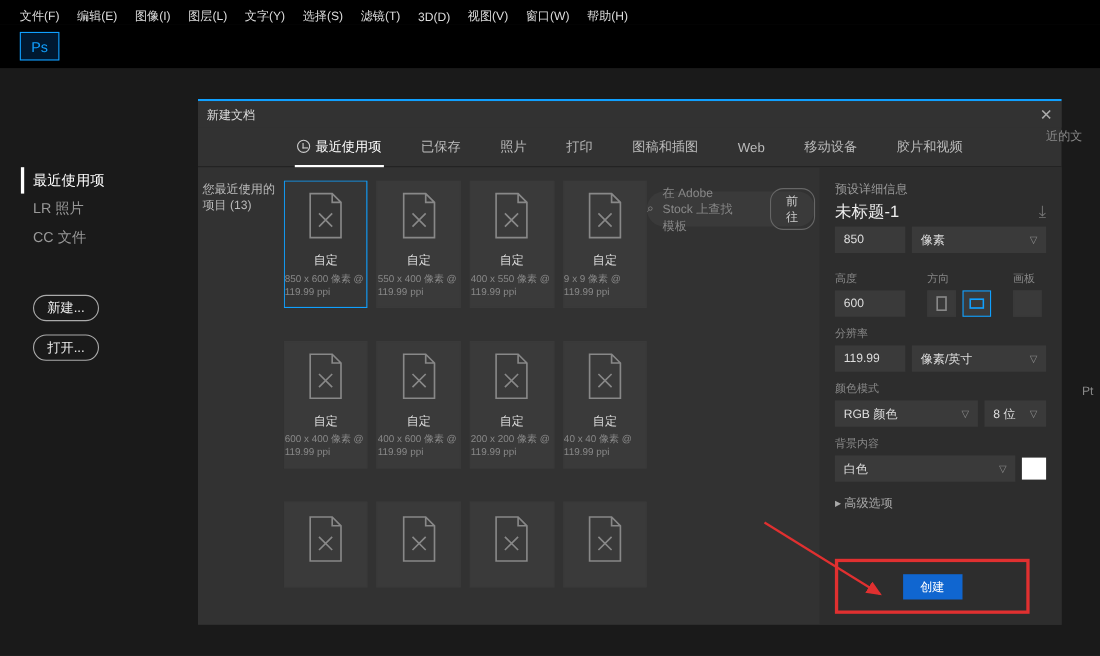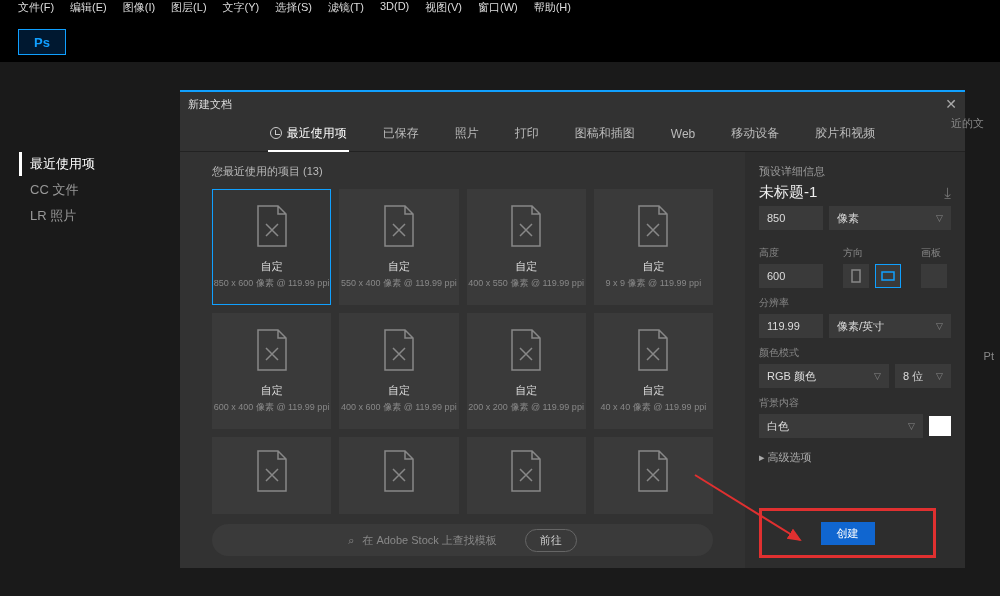--- a/index.html
+++ b/index.html
@@ -1,35 +1,35 @@
 <!DOCTYPE html>
 <html><head>
 <meta charset="utf-8">
 <style>
 *{margin:0;padding:0;box-sizing:border-box;font-family:"Microsoft YaHei",sans-serif}
 body{width:1000px;height:596px;background:#1a1a1a;overflow:hidden;position:relative;color:#ccc;font-size:12px}
-.menubar{height:22px;background:#000;display:flex;align-items:flex-start;padding-left:18px;gap:16px;color:#ddd;font-size:11px}
+.menubar{height:22px;background:#000;display:flex;align-items:flex-end;padding-left:18px;gap:16px;color:#ddd;font-size:11px}
 .menubar span{cursor:default}
 .logo-bar{height:40px;background:#000;display:flex;align-items:center;padding-left:18px}
-.ps-logo{width:48px;height:26px;background:#001830;border:1px solid #10a0ff;display:flex;align-items:center;justify-content:center;color:#10a0ff;font-weight:bold;font-size:13px}
+.ps-logo{width:36px;height:26px;background:#001830;border:1px solid #10a0ff;display:flex;align-items:center;justify-content:center;color:#10a0ff;font-weight:normal;font-size:13px}
 .workspace{position:absolute;top:62px;left:0;right:0;bottom:0;background:#1a1a1a}
 .home-sidebar{position:absolute;left:30px;top:90px;width:120px}
 .home-nav{color:#999;font-size:13px;line-height:24px}
 .home-nav .active{color:#fff;border-left:3px solid #fff;padding-left:8px;margin-left:-11px}
 .home-nav div{margin-bottom:2px}
 .home-buttons{margin-top:40px}
 .home-btn{display:block;width:60px;height:24px;border:1px solid #aaa;border-radius:12px;background:transparent;color:#eee;font-size:12px;margin-bottom:12px;cursor:pointer}
 .dialog{position:absolute;left:180px;top:90px;width:785px;height:478px;background:#323232;border-top:2px solid #10a0ff}
 .dialog-title{height:24px;background:#323232;display:flex;align-items:center;justify-content:space-between;padding:0 8px;font-size:11px;color:#ddd}
 .close-x{color:#aaa;font-size:14px;cursor:pointer}
 .dialog-tabs{height:36px;display:flex;align-items:center;justify-content:center;gap:32px;color:#bbb;font-size:12px;border-bottom:1px solid #222}
 .dialog-tabs .tab{cursor:pointer;padding:8px 2px;display:flex;align-items:center;gap:5px}
 .dialog-tabs .tab.active{color:#fff;border-bottom:2px solid #fff;margin-bottom:-1px}
 .dialog-body{display:flex;height:calc(100% - 60px)}
-.presets-area{flex:1;padding:12px 32px;display:flex;flex-direction:column;overflow:hidden}
+.presets-area{flex:1;padding:12px 4px;display:flex;flex-direction:row;overflow:hidden}
 .presets-label{font-size:11px;color:#bbb;margin-bottom:10px}
 .presets-grid{display:grid;grid-template-columns:repeat(4,1fr);gap:8px;overflow:hidden}
 .preset{height:116px;background:#3a3a3a;border:1px solid #3a3a3a;display:flex;flex-direction:column;align-items:center;justify-content:center;color:#ddd}
 .preset.short{height:78px}
 .preset.selected{border:1px solid #10a0ff;background:#353535}
 .preset-icon{margin-bottom:8px}
 .preset-name{font-size:11px;margin-bottom:3px}
 .preset-dim{font-size:9px;color:#888}
 .search-bar{margin-top:10px;height:32px;background:#3a3a3a;border-radius:16px;display:flex;align-items:center;justify-content:center;gap:8px;font-size:11px;color:#888}
 .go-btn{border:1px solid #666;border-radius:12px;padding:3px 14px;color:#ccc;margin-left:20px;font-size:11px}
@@ -69,22 +69,26 @@
 </div>
 
 <div class="logo-bar">
   <div class="ps-logo">Ps</div>
 </div>
 
 <div class="workspace">
   <div class="home-sidebar">
     <div class="home-nav">
       <div class="active">最近使用项</div>
+      <div>LR 照片</div>
       <div>CC 文件</div>
-      <div>LR 照片</div>
+    </div>
+    <div class="home-buttons">
+      <button class="home-btn">新建...</button>
+      <button class="home-btn">打开...</button>
     </div>
   </div>
 </div>
 
 <div class="dialog">
   <div class="dialog-title">
     <span>新建文档</span>
     <span class="close-x">✕</span>
   </div>
   <div class="dialog-tabs">

